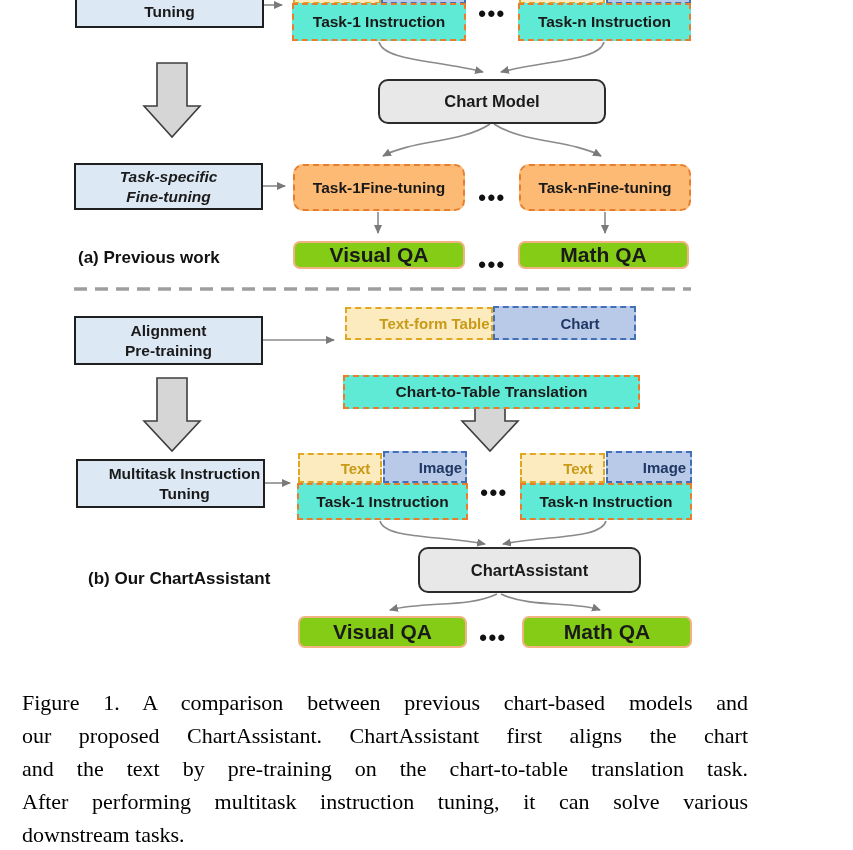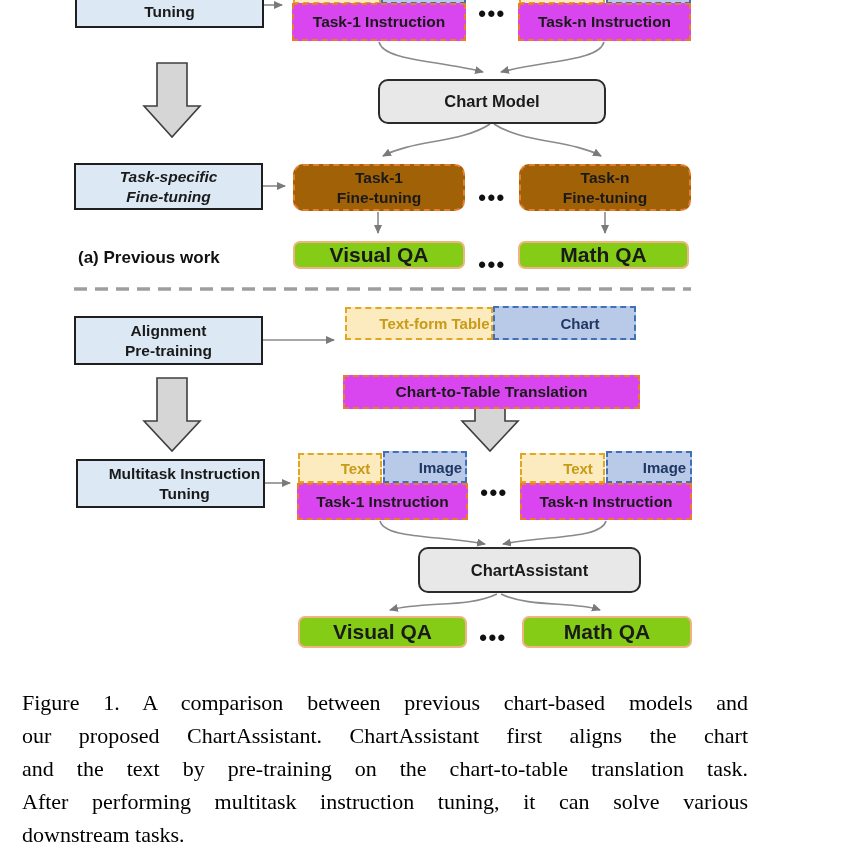--- a/index.html
+++ b/index.html
@@ -2,22 +2,22 @@
 <html><head>
 <meta charset="utf-8">
 <style>
   html,body{margin:0;padding:0;background:#fff;}
   .page{position:relative;width:853px;height:850px;background:#fff;overflow:hidden;
         font-family:"Liberation Sans",sans-serif;}
   .box{position:absolute;box-sizing:border-box;display:flex;align-items:center;justify-content:center;
        text-align:center;font-weight:700;color:#1a1a1a;}
   .blue{background:#DCE9F5;border:2.5px solid #1f1f1f;font-size:15.5px;line-height:20px;flex-direction:column;}
   .model{background:#E8E8E8;border:2.5px solid #2b2b2b;border-radius:10px;font-size:16.5px;}
-  .instr{background:#d946ef;border:2px dashed #E87D2E;font-size:15.5px;}
-  .ft{background:#a16207;border:2px dashed #E87D2E;border-radius:10px;font-size:15.5px;line-height:20px;flex-direction:column;}
+  .instr{background:#5eead4;border:2px dashed #E87D2E;font-size:15.5px;}
+  .ft{background:#fdba74;border:2px dashed #E87D2E;border-radius:10px;font-size:15.5px;line-height:20px;flex-direction:row;}
   .qa{background:#84cc16;border:2px solid #F2B383;border-radius:7px;font-size:21px;}
   .ystrip{background:#FCEBBE;border:2px dashed #E2A722;color:#C99A17;font-size:15px;}
   .bstrip{background:#B9C9E8;border:2px dashed #4170B8;color:#1F3864;font-size:15px;}
   .dots{position:absolute;transform:translate(-50%,-50%);font-size:22px;font-weight:900;
         letter-spacing:1.5px;color:#111;}
   .slabel{position:absolute;font-weight:700;font-size:17px;color:#111;white-space:nowrap;}
   .overlay{position:absolute;left:0;top:0;z-index:1;}
   .box,.dots,.slabel,.strip{z-index:2;}
   .strip{position:absolute;box-sizing:border-box;display:flex;align-items:center;justify-content:center;font-weight:700;padding-left:31px;}
   .caption{position:absolute;left:22px;top:686px;width:726px;font-family:"Liberation Serif",serif;
@@ -160,20 +160,21 @@
   <div class="box qa" style="left:298px;top:616px;width:169px;height:32px;">
     <span>Visual QA</span>
   </div>
 
   <div class="dots" style="left:493px;top:638px;">•••</div>
 
   <div class="box qa" style="left:522px;top:616px;width:170px;height:32px;">
     <span>Math QA</span>
   </div>
 
+  <div class="slabel" style="left:88px;top:569px;">(b) Our ChartAssistant</div>
 
   <div class="caption">
     <div class="jline">Figure 1. A comparison between previous chart-based models and</div>
     <div class="jline">our proposed ChartAssistant.  ChartAssistant first aligns the chart</div>
     <div class="jline">and the text by pre-training on the chart-to-table translation task.</div>
     <div class="jline">After performing multitask instruction tuning, it can solve various</div>
     <div class="lline">downstream tasks.</div>
   </div>
 
 </div>

